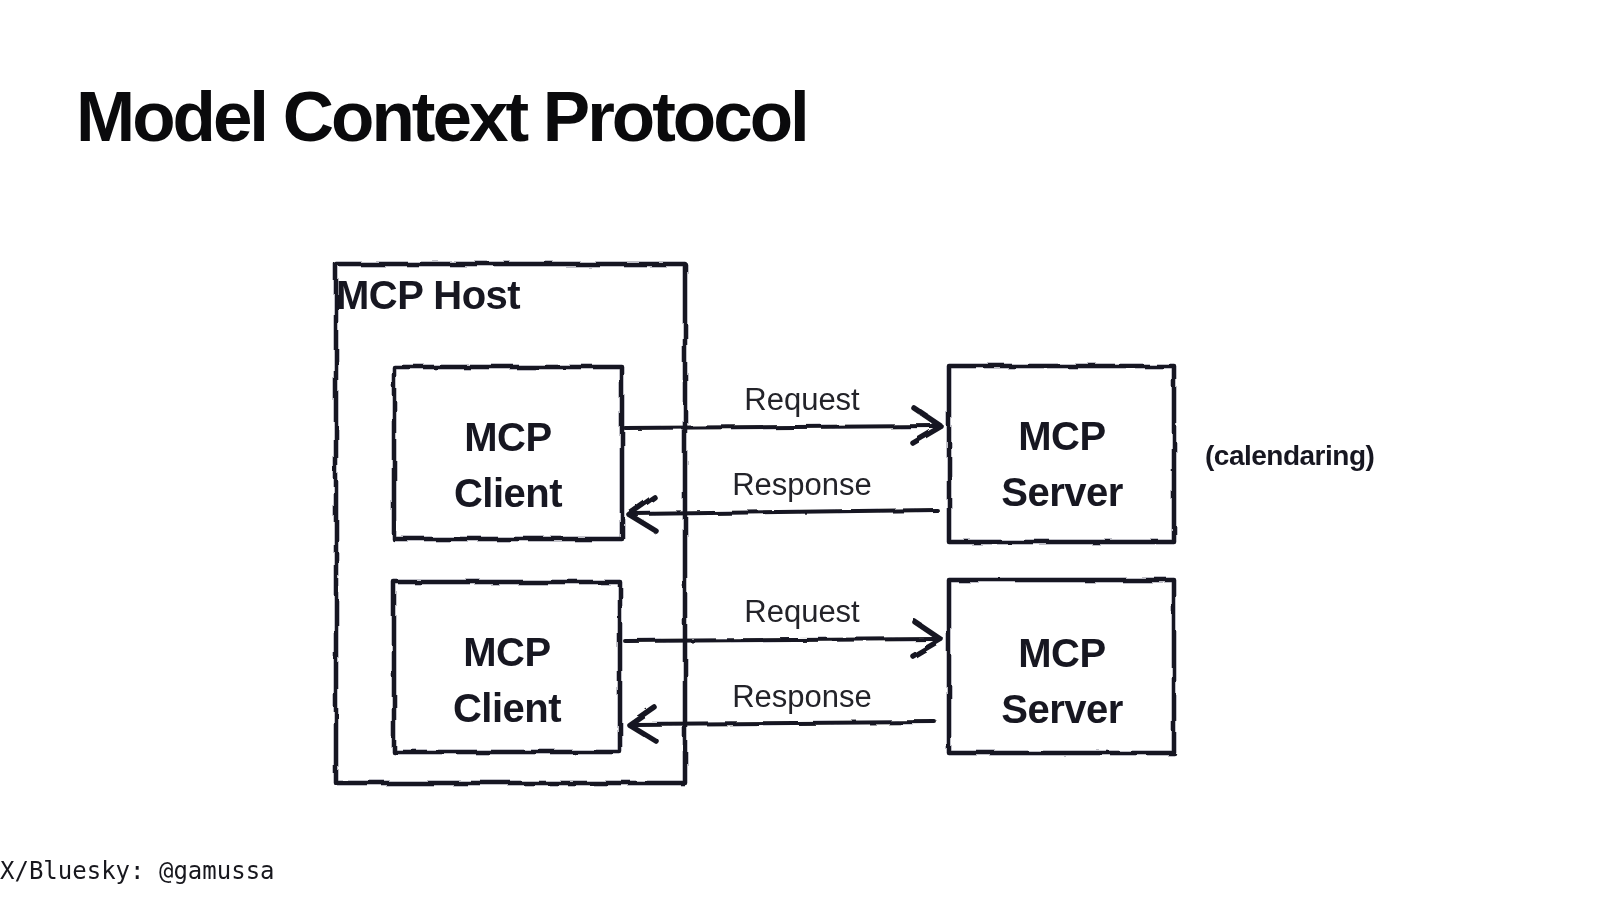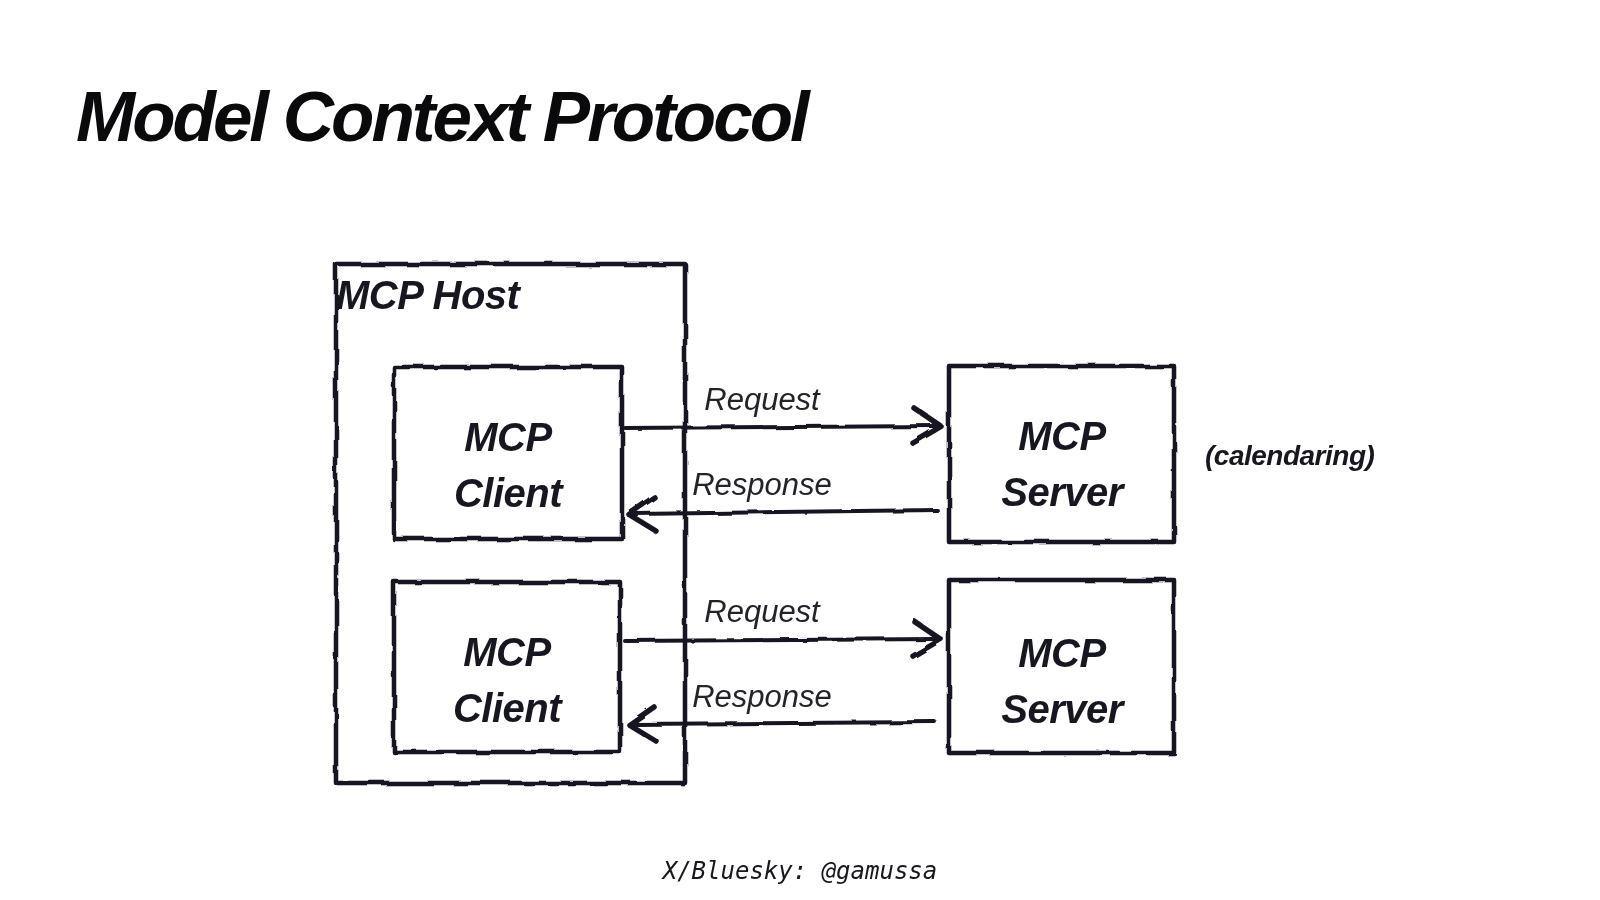--- a/index.html
+++ b/index.html
@@ -8,21 +8,21 @@
     --label-color:#232329;
     --bg:#ffffff;
   }
   *{margin:0;padding:0;box-sizing:border-box;}
   html,body{width:1600px;height:900px;overflow:hidden;}
   body{
     background:var(--bg);
     font-family:"Liberation Sans", sans-serif;
     position:relative;
   }
-  .stage{position:absolute;inset:0;width:1600px;height:764px;font-style:italic;}
+  .stage{position:absolute;inset:0;width:1600px;height:764px;}
   .shapes{position:absolute;left:0;top:0;}
   .page-title{
     position:absolute;left:76px;top:76px;
     font-size:71px;font-weight:800;letter-spacing:-3px;
     color:var(--title-color);white-space:nowrap;
   }
   .host-label{
     position:absolute;left:336px;top:273px;width:349px;
     text-align:left;font-size:40px;font-weight:700;letter-spacing:-0.5px;
     color:var(--ink);
@@ -30,37 +30,37 @@
   .node-label{
     position:absolute;text-align:center;
     font-size:40px;font-weight:700;letter-spacing:-0.5px;
     line-height:56px;color:var(--ink);
   }
   .client1-label{left:427px;top:409px;width:162px;}
   .client2-label{left:426px;top:624px;width:162px;}
   .server1-label{left:981px;top:408px;width:162px;}
   .server2-label{left:981px;top:625px;width:162px;}
   .conn-label{
-    position:absolute;width:300px;left:612px;text-align:center;
+    position:absolute;width:300px;left:652px;text-align:center;
     font-size:31px;font-weight:400;line-height:39px;color:var(--label-color);
   }
   .req1{top:380px;}
   .res1{top:465px;}
   .req2{top:592px;}
   .res2{top:677px;}
   .annotation{
     position:absolute;left:1205px;white-space:nowrap;
     font-size:28px;font-weight:700;letter-spacing:-0.5px;line-height:35px;
     color:var(--ink);
     text-align:right;
   }
   .annotation-1{top:438px;}
   .annotation-2{top:650px;}
   .footer-credit{
-    position:absolute;left:0;top:857px;width:1600px;text-align:center;
+    position:absolute;left:0;top:857px;width:1600px;
     font-family:"DejaVu Sans Mono", monospace;
     font-size:24px;font-weight:500;letter-spacing:0;color:#17171d;
   }
 </style>
 </head>
 <body>
 
 <div class="stage">
 
   <svg class="shapes" width="1600" height="900" viewBox="0 0 1600 900">

